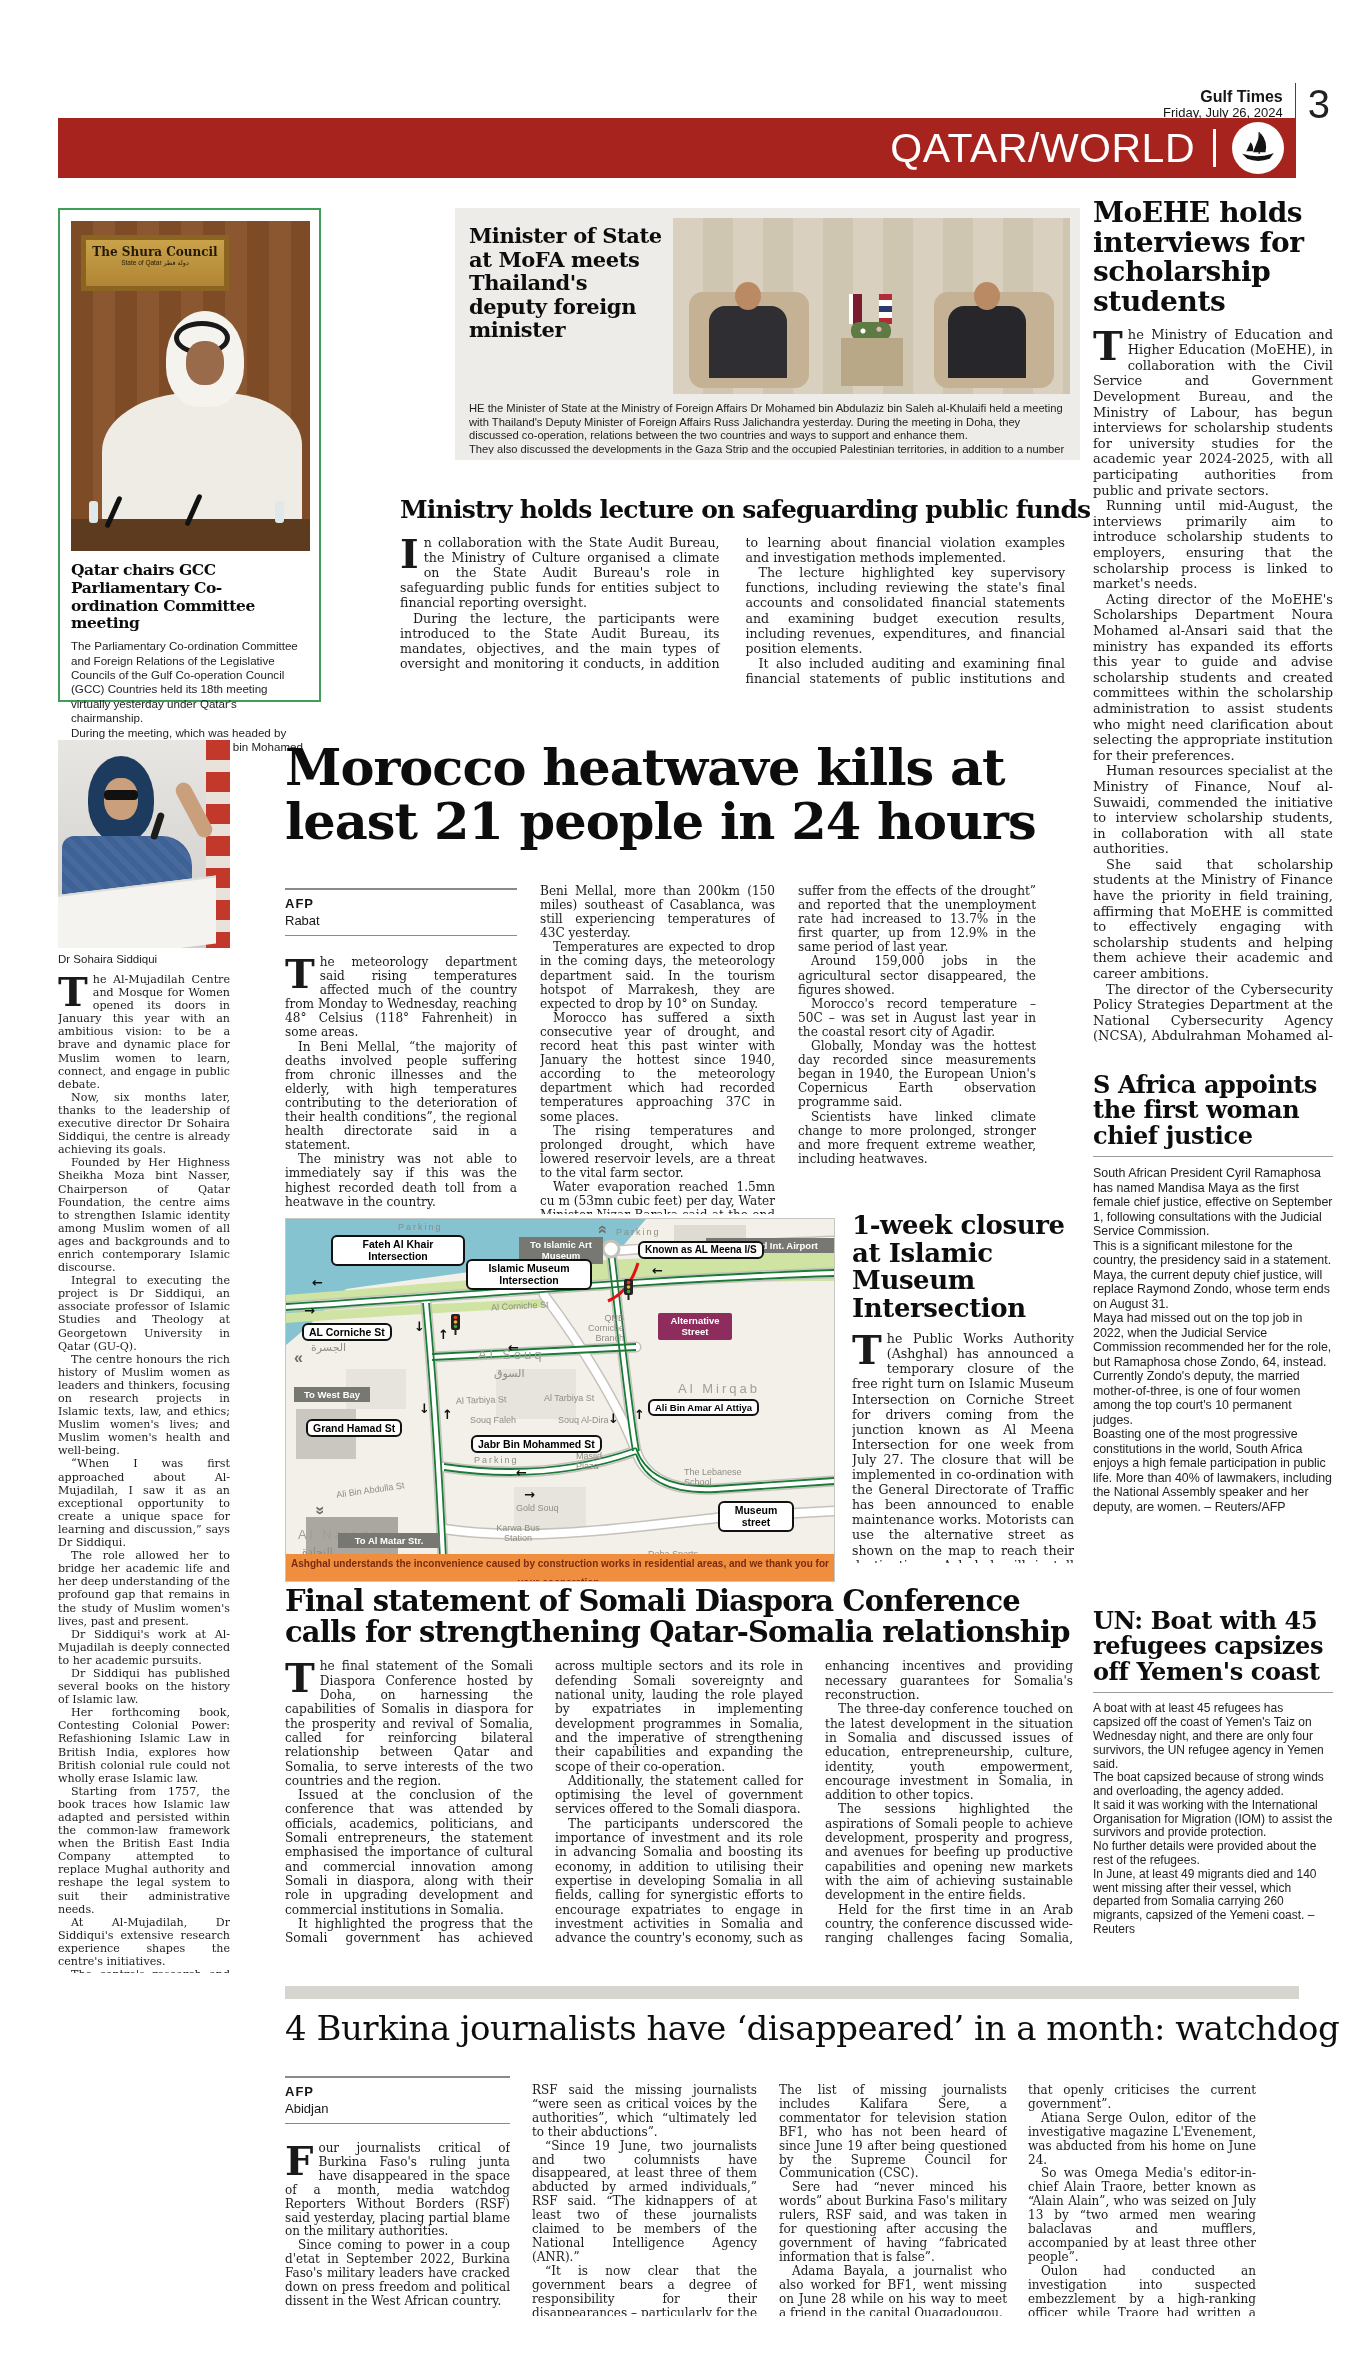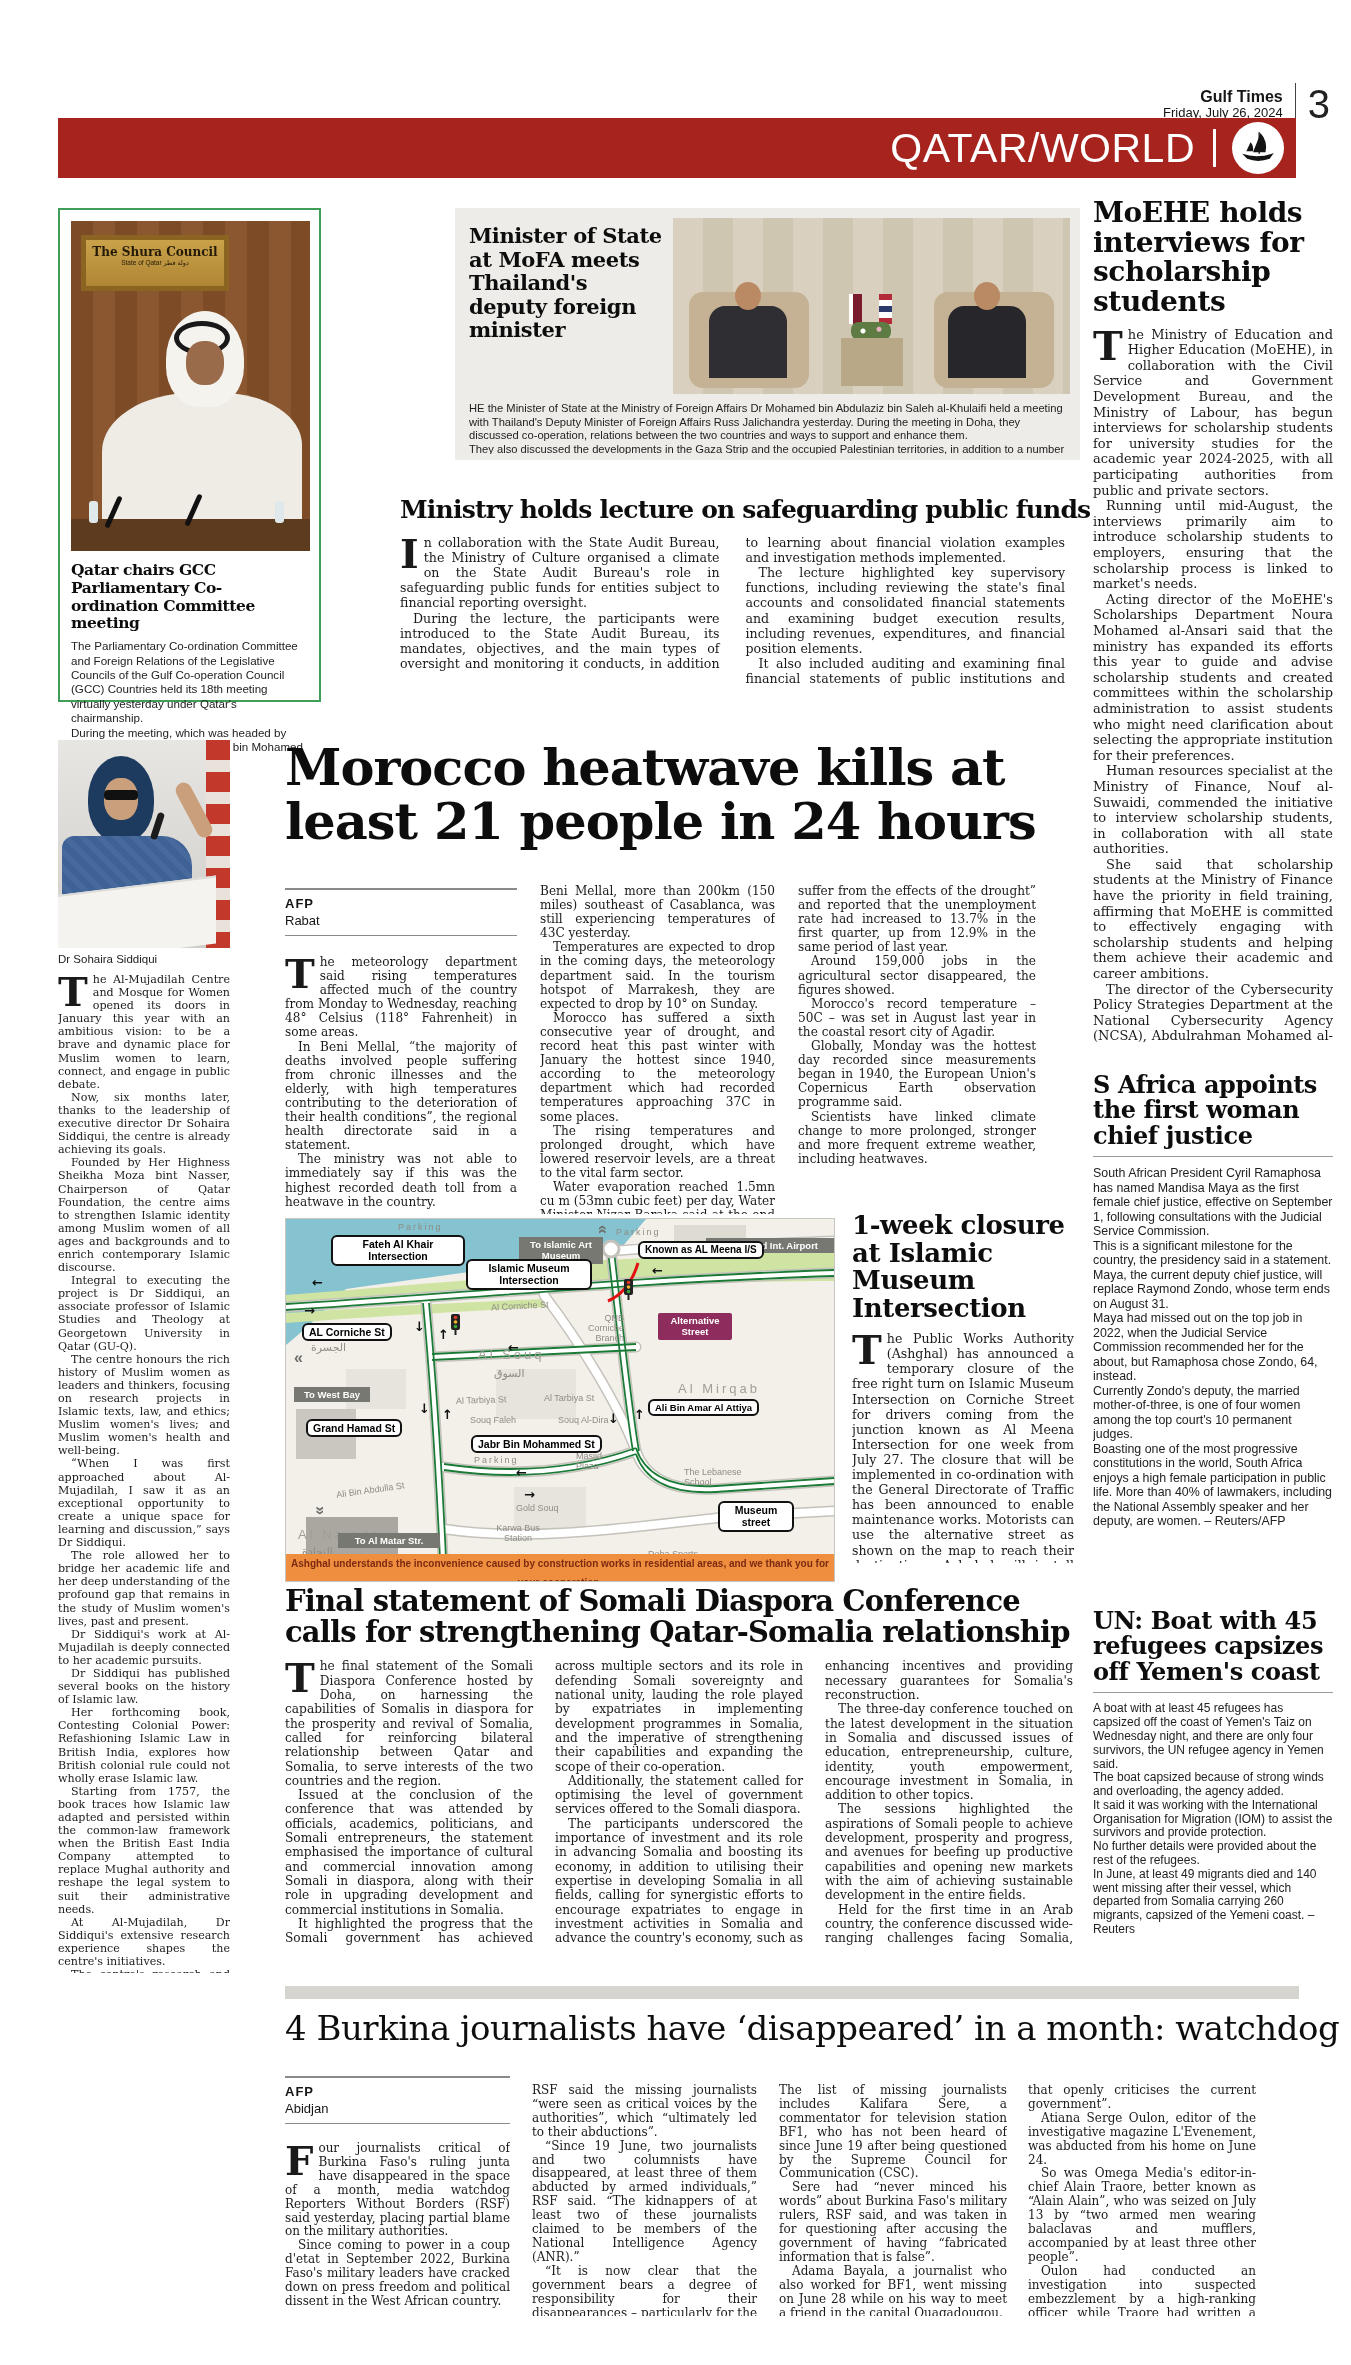--- a/index.html
+++ b/index.html
@@ -362,21 +362,21 @@
       </div>
   </section>
 
   <section class="abs" style="left:1093px;top:1072px;width:240px;">
     <h2 class="slab" style="font-size:24px;">S Africa appoints the first woman chief justice</h2>
     <div class="hrule" style="margin:8px 0 9px;"></div>
     <div class="sans-body" style="font-size:12.4px;line-height:14.5px;height:412px;">
         <p>South African President Cyril Ramaphosa has named Mandisa Maya as the first female chief justice, effective on September 1, following consultations with the Judicial Service Commission.</p>
         <p>This is a significant milestone for the country, the presidency said in a statement.</p>
         <p>Maya, the current deputy chief justice, will replace Raymond Zondo, whose term ends on August 31.</p>
-        <p>Maya had missed out on the top job in 2022, when the Judicial Service Commission recommended her for the about, but Ramaphosa chose Zondo, 64, instead.</p>
+        <p>Maya had missed out on the top job in 2022, when the Judicial Service Commission recommended her for the role, but Ramaphosa chose Zondo, 64, instead.</p>
         <p>Currently Zondo's deputy, the married mother-of-three, is one of four women among the top court's 10 permanent judges.</p>
         <p>Boasting one of the most progressive constitutions in the world, South Africa enjoys a high female participation in public life. More than 40% of lawmakers, including the National Assembly speaker and her deputy, are women. – Reuters/AFP</p>
       </div>
   </section>
 
   <section class="abs" style="left:1093px;top:1608px;width:240px;">
     <h2 class="slab" style="font-size:24px;">UN: Boat with 45 refugees capsizes off Yemen's coast</h2>
     <div class="hrule" style="margin:8px 0 9px;"></div>
     <div class="sans-body" style="font-size:12px;line-height:13.8px;height:260px;">
         <p>A boat with at least 45 refugees has capsized off the coast of Yemen's Taiz on Wednesday night, and there are only four survivors, the UN refugee agency in Yemen said.</p>

